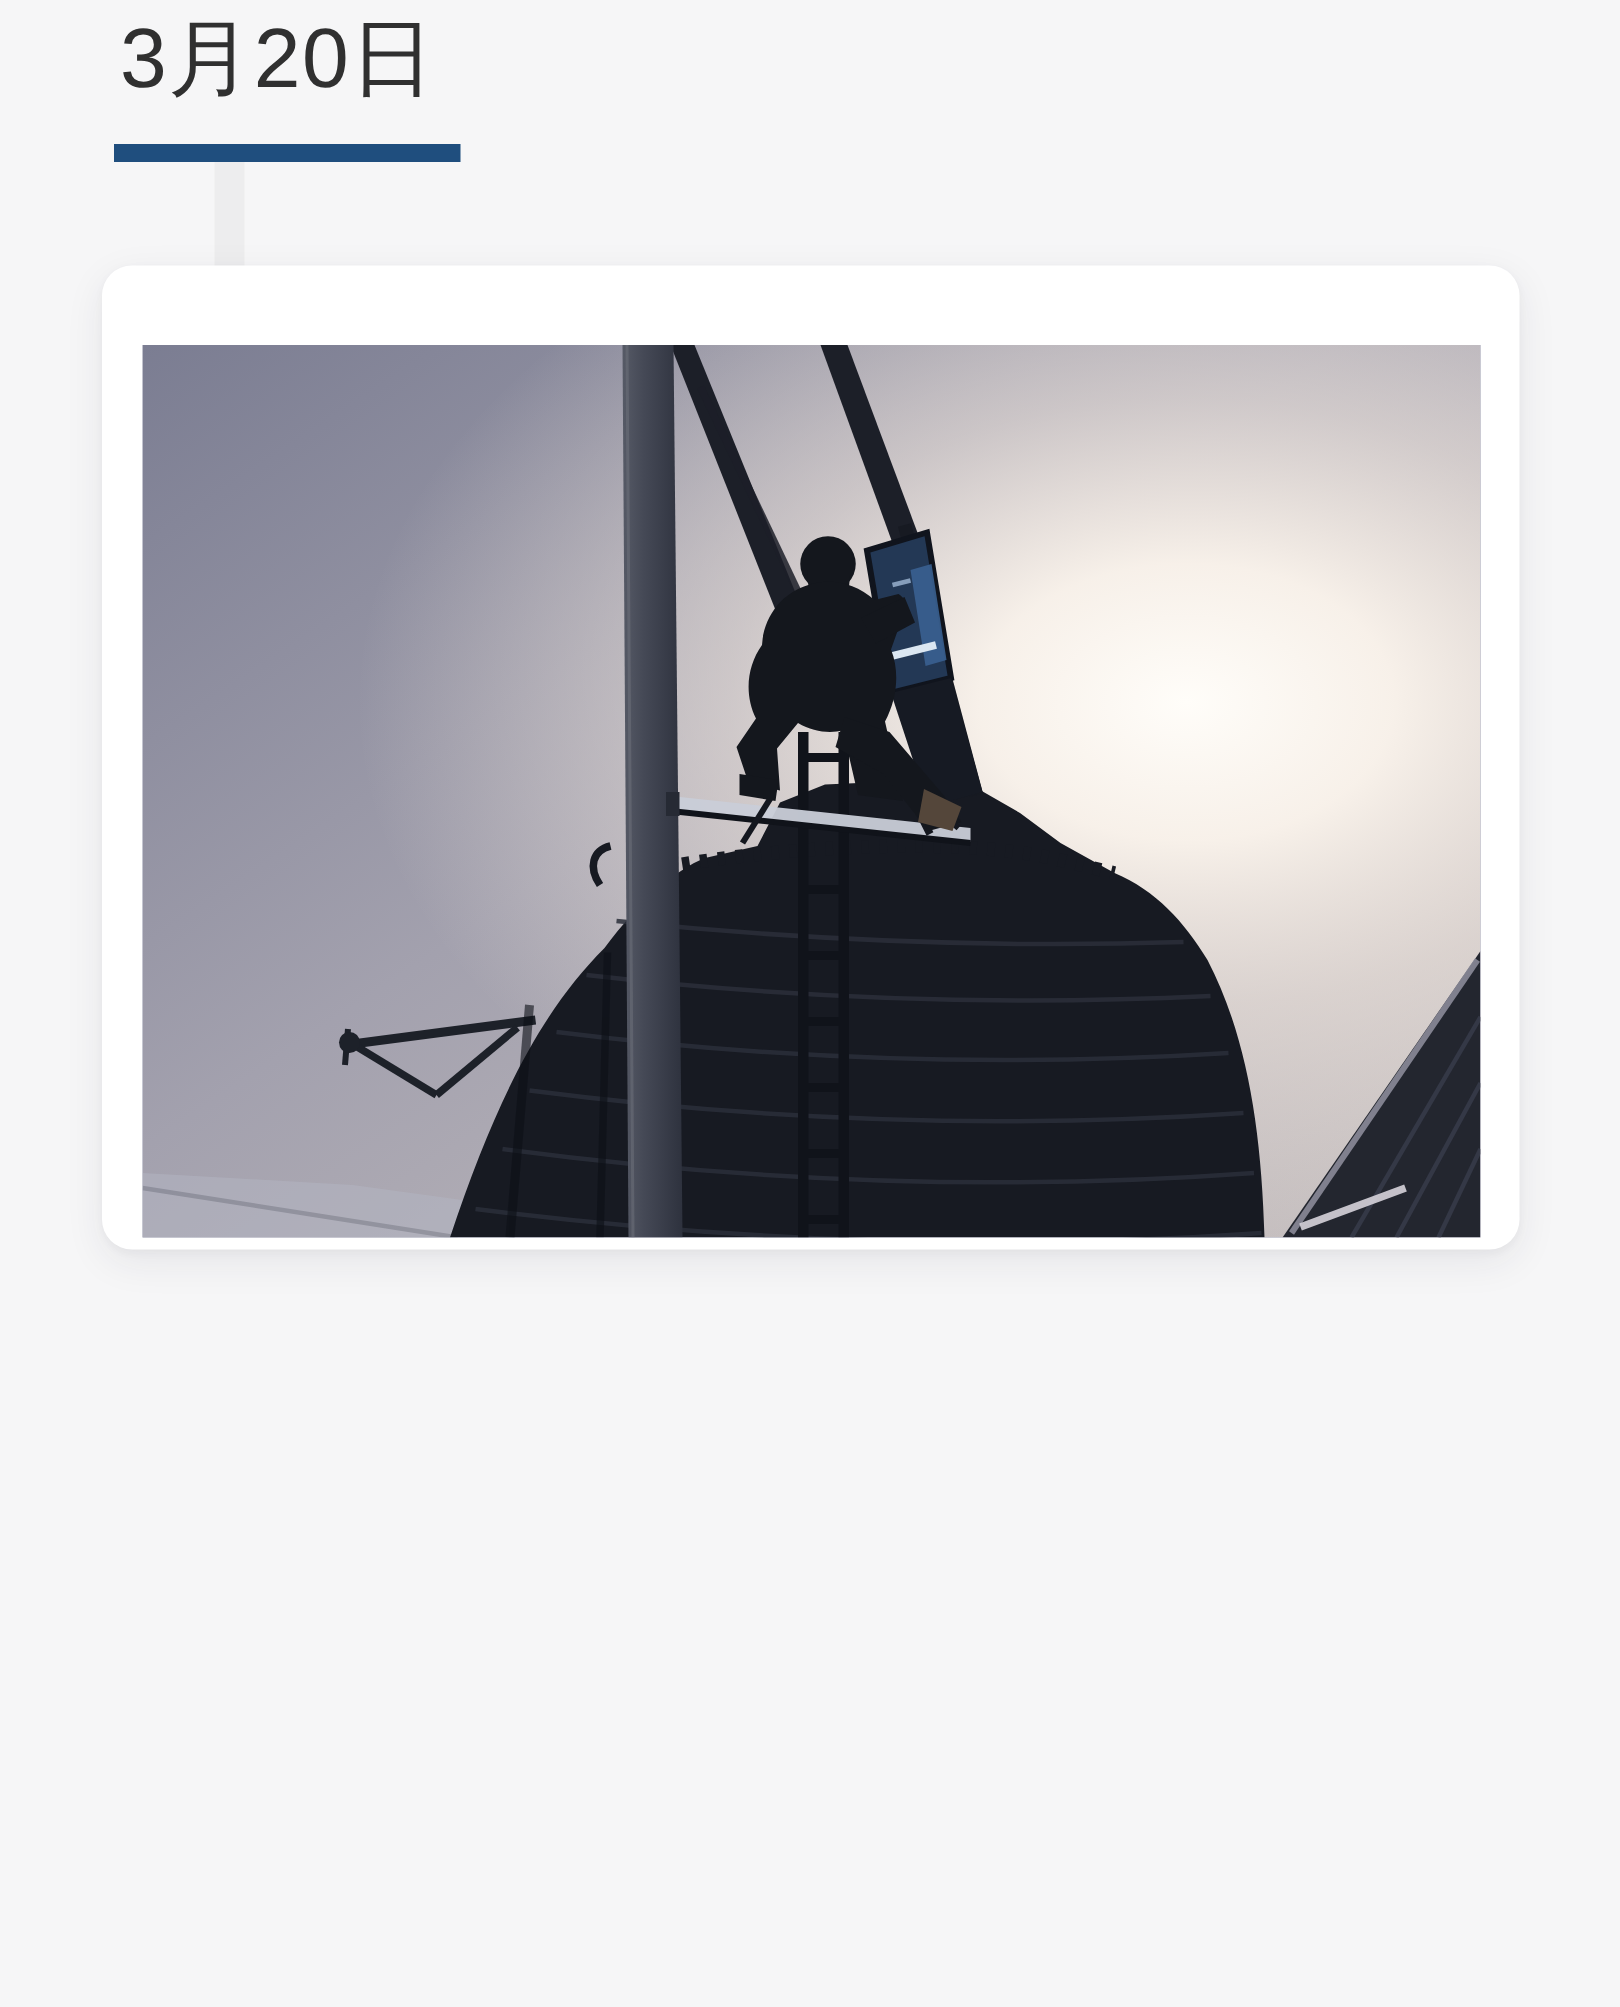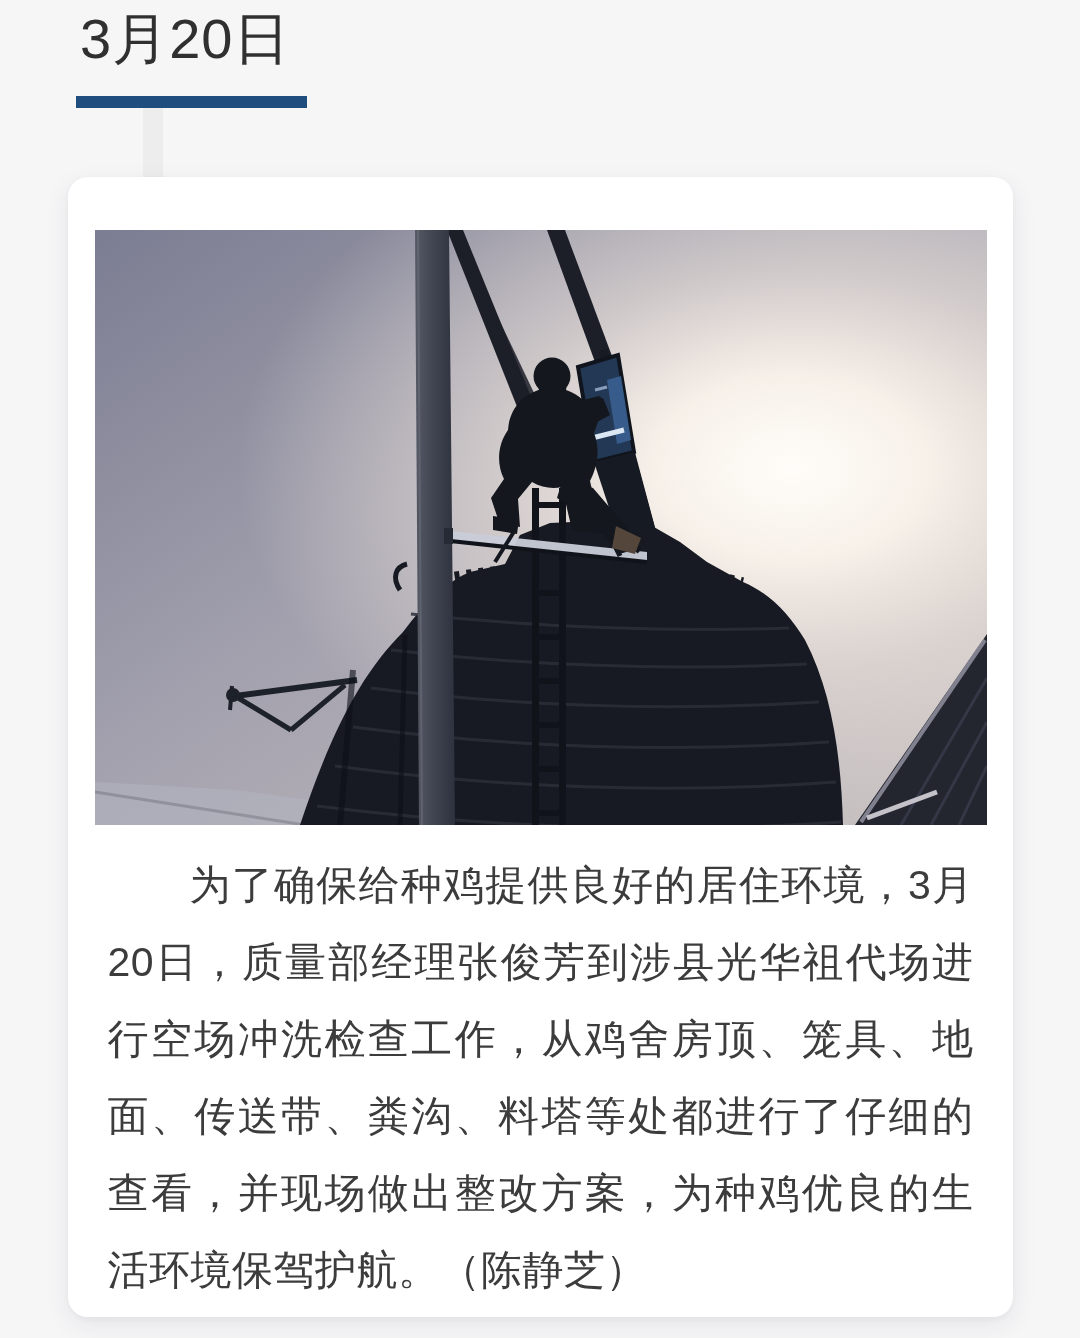--- a/index.html
+++ b/index.html
@@ -180,16 +180,15 @@
           <path d="M 892,404 L 892,595 L 760,595 Z" fill="#23262f"></path>
           <path d="M 892,448 L 806,595" stroke="#343846" stroke-width="3" fill="none"></path>
           <path d="M 892,492 L 836,595" stroke="#343846" stroke-width="3" fill="none"></path>
           <path d="M 892,536 L 864,595" stroke="#343846" stroke-width="3" fill="none"></path>
           <path d="M 890,410 L 766,592" stroke="#90919f" stroke-width="4" opacity="0.85" fill="none"></path>
           <path d="M 772,588 L 842,562" stroke="#d6d3da" stroke-width="5" opacity="0.9" fill="none"></path>
         </g>
       </svg>
     </figure>
 
-    <p class="article-text">为了确保给种鸡提供良好的居住环境，3月20日，质量部经理张俊芳到涉县光华祖代场进行空场冲洗检查工作，从鸡舍房顶、笼具、地面、传送带、粪沟、料塔等处都进行了仔细的查看，并现场做出整改方案，为种鸡优良的生活环境保驾护航。（陈静芝）</p>
 
   </section>
 </div>
 
 </body></html>

